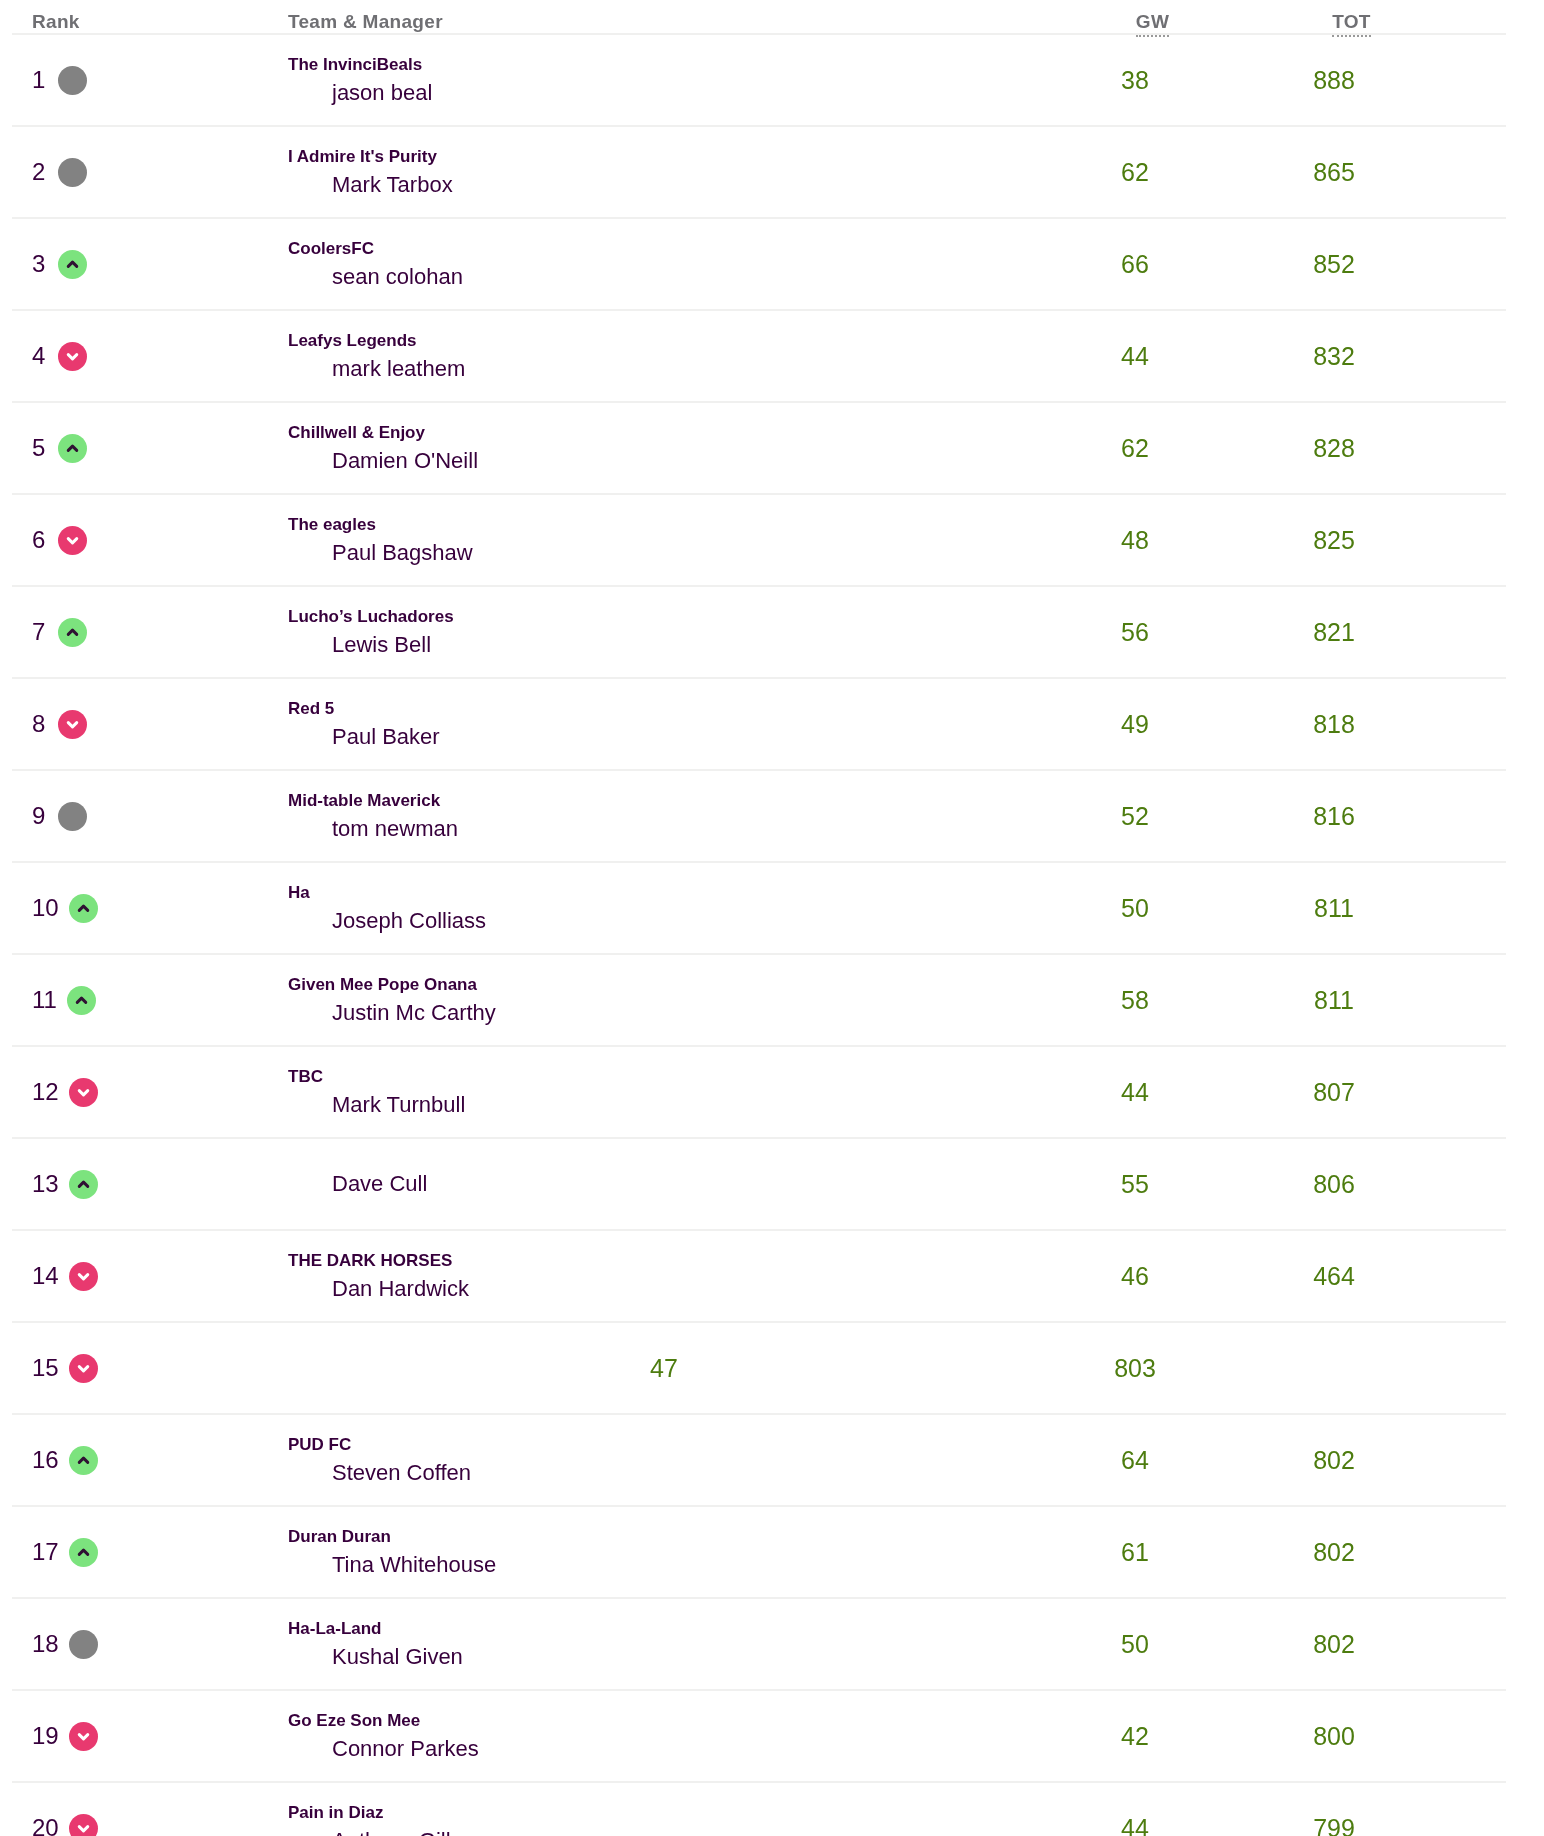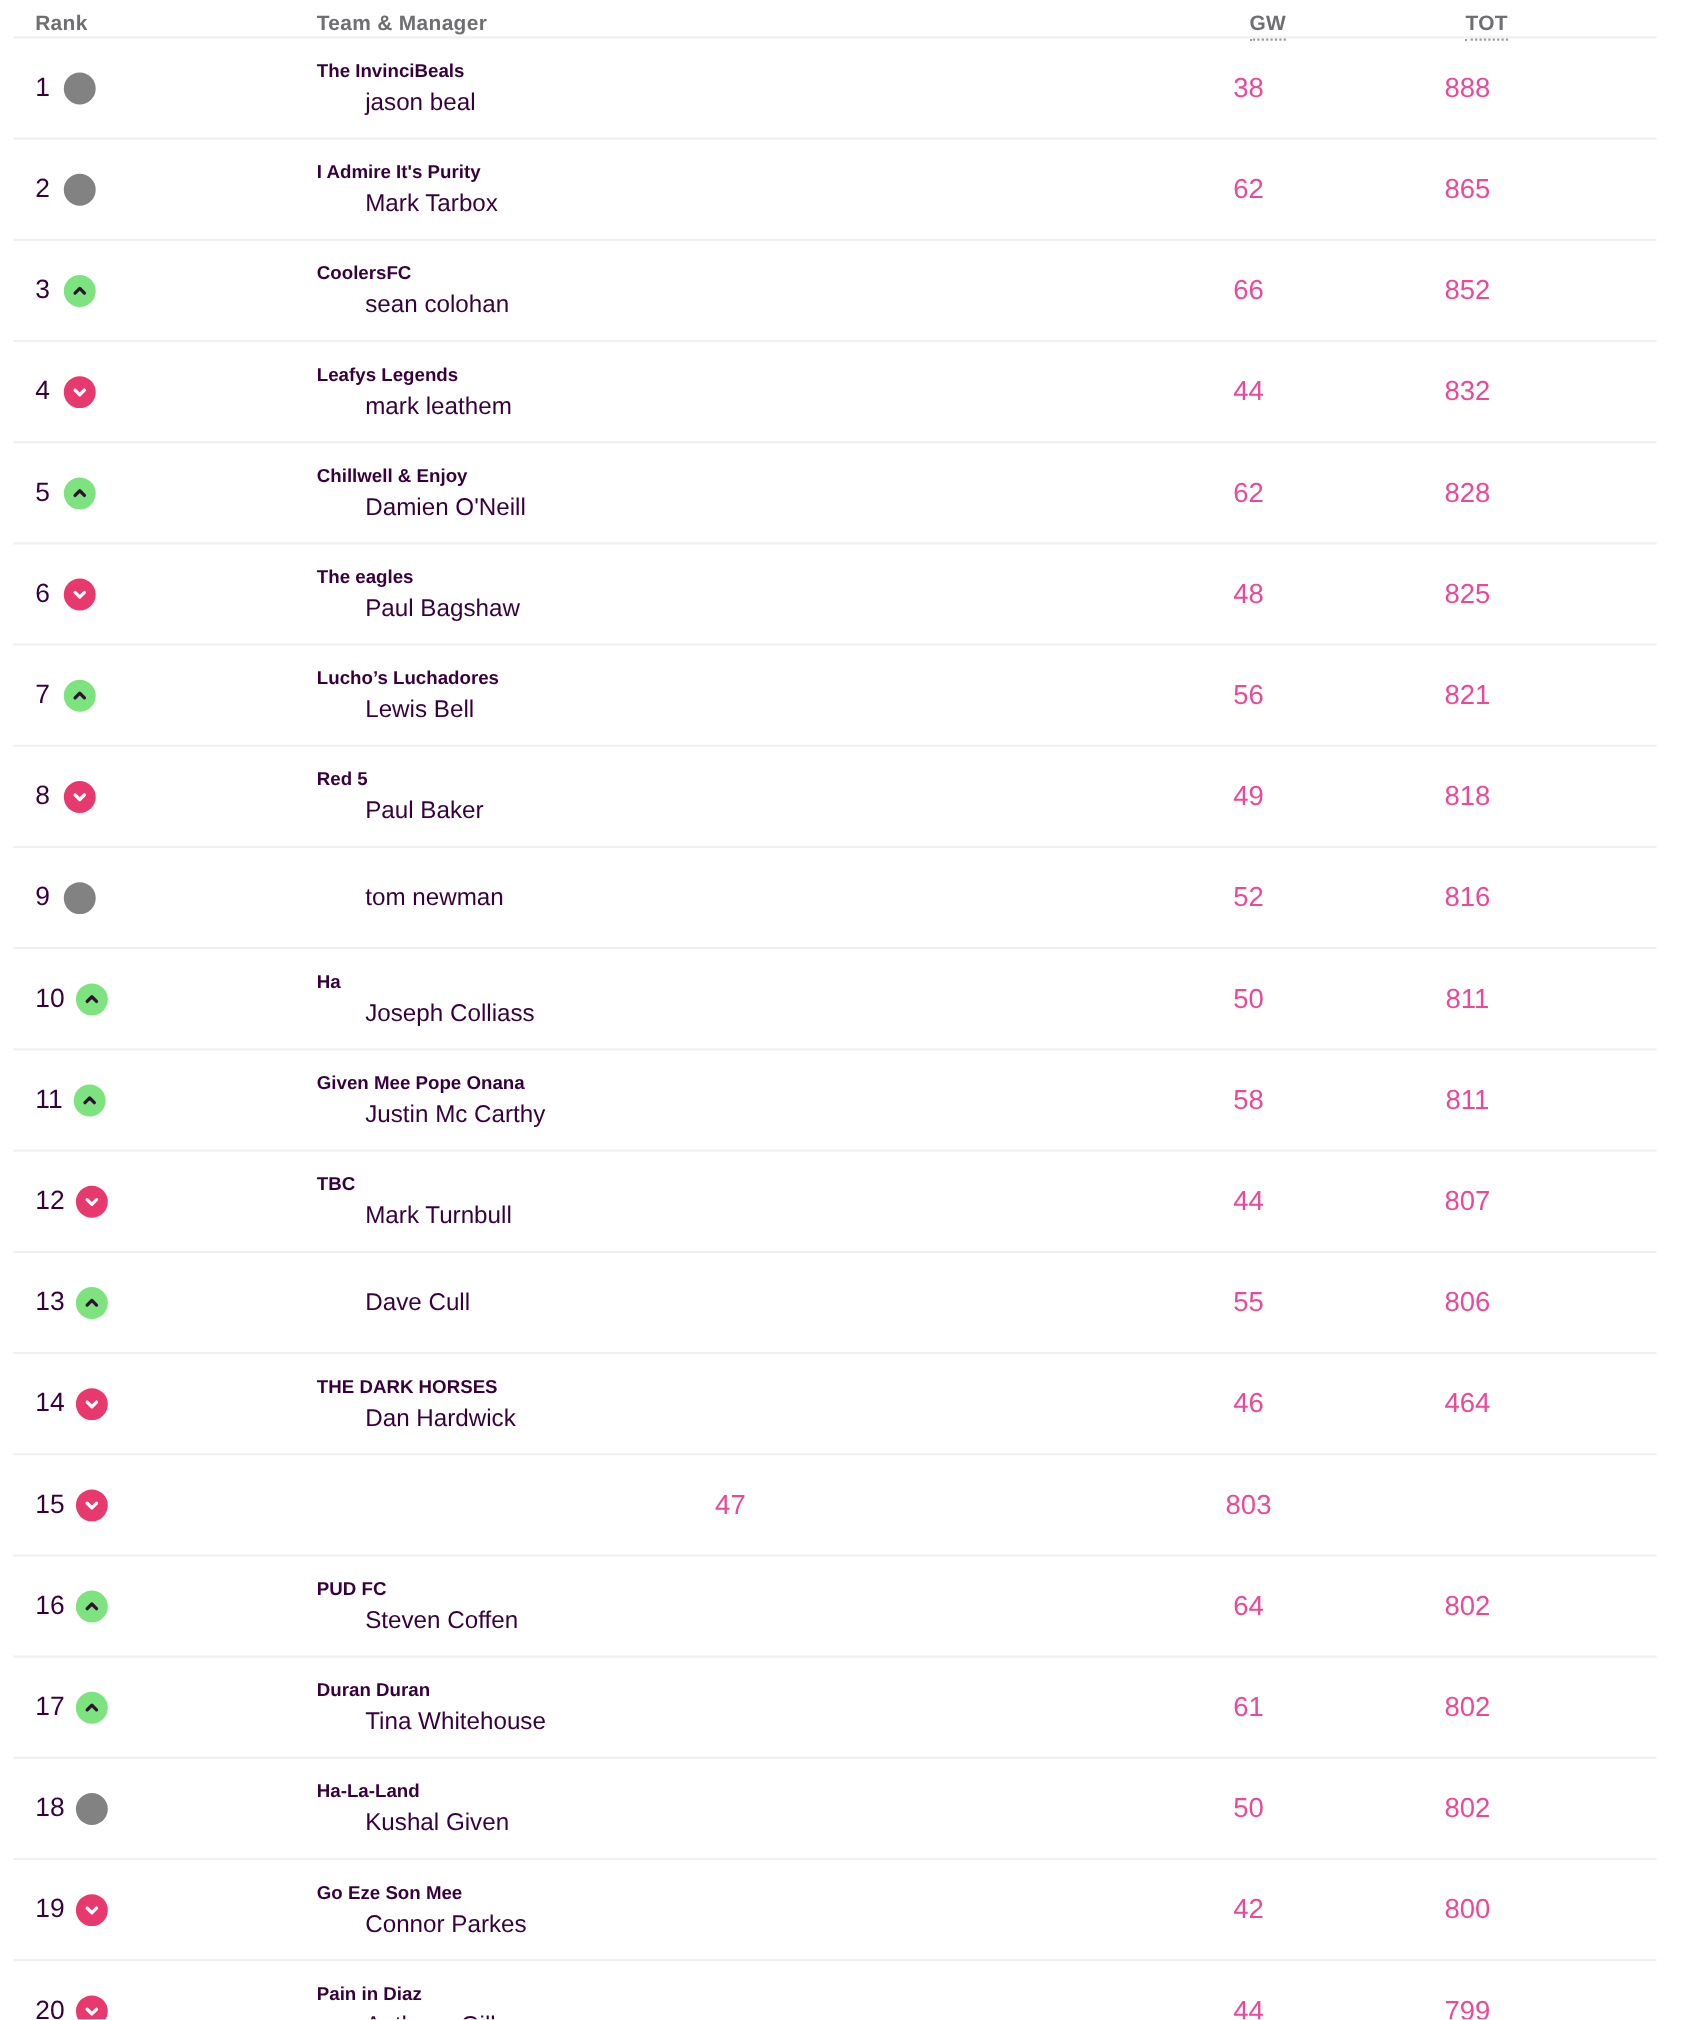--- a/index.html
+++ b/index.html
@@ -79,21 +79,21 @@
     font-size: 17px;
     margin-bottom: 4px;
     cursor: pointer;
   }
   .manager-name {
     color: #37003c;
     font-size: 22px;
     margin-left: 44px;
   }
   .gw-cell, .tot-cell {
-    color: #ec4899;
+    color: #4d7c0f;
     font-size: 25px;
     text-align: center;
   }
 </style>
 </head>
 <body>
 
 <div class="page">
   <div class="league-table">
 
@@ -260,20 +260,21 @@
 
   <div class="row">
     <div class="cell rank-cell">
       <span class="rank-num">9</span>
       <span class="movement same">
         
         
       </span>
     </div>
     <div class="cell team-cell">
+      <div class="team-name">Mid-table Maverick</div>
       <div class="manager-name">tom newman</div>
     </div>
     <div class="cell gw-cell">52</div>
     <div class="cell tot-cell">816</div>
     <div class="cell"></div>
   </div>
 
   <div class="row">
     <div class="cell rank-cell">
       <span class="rank-num">10</span>

